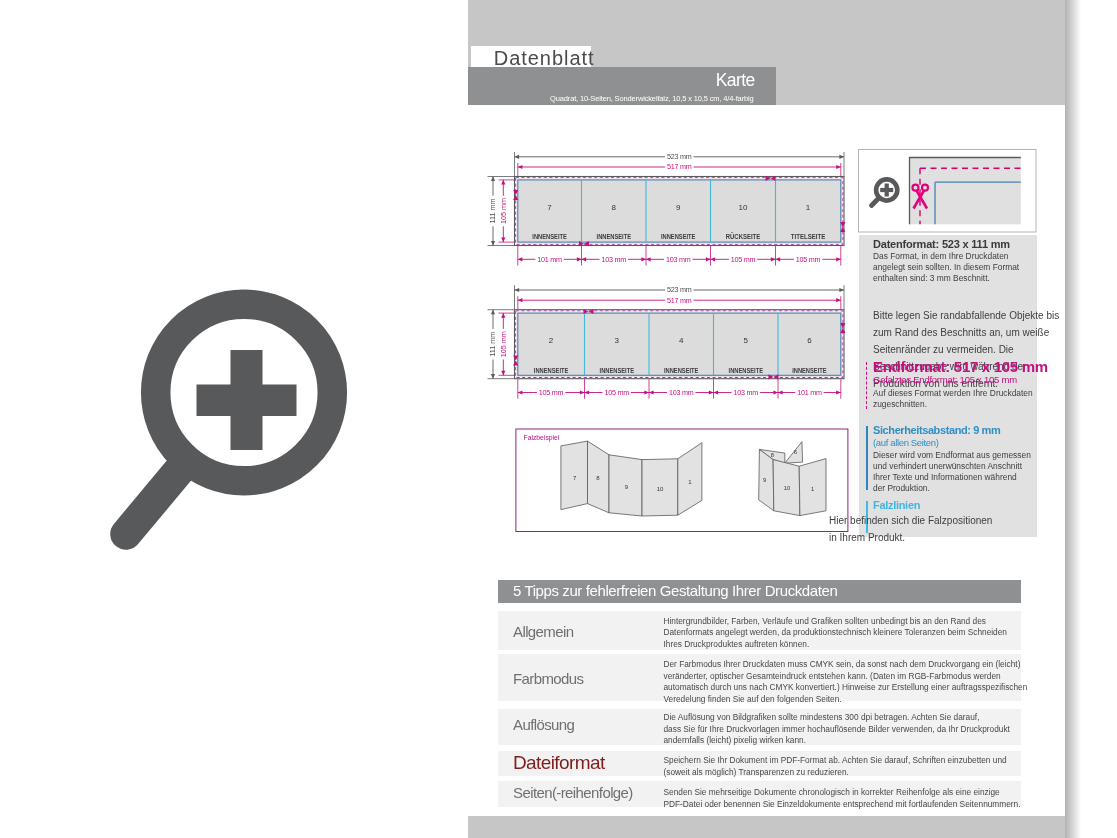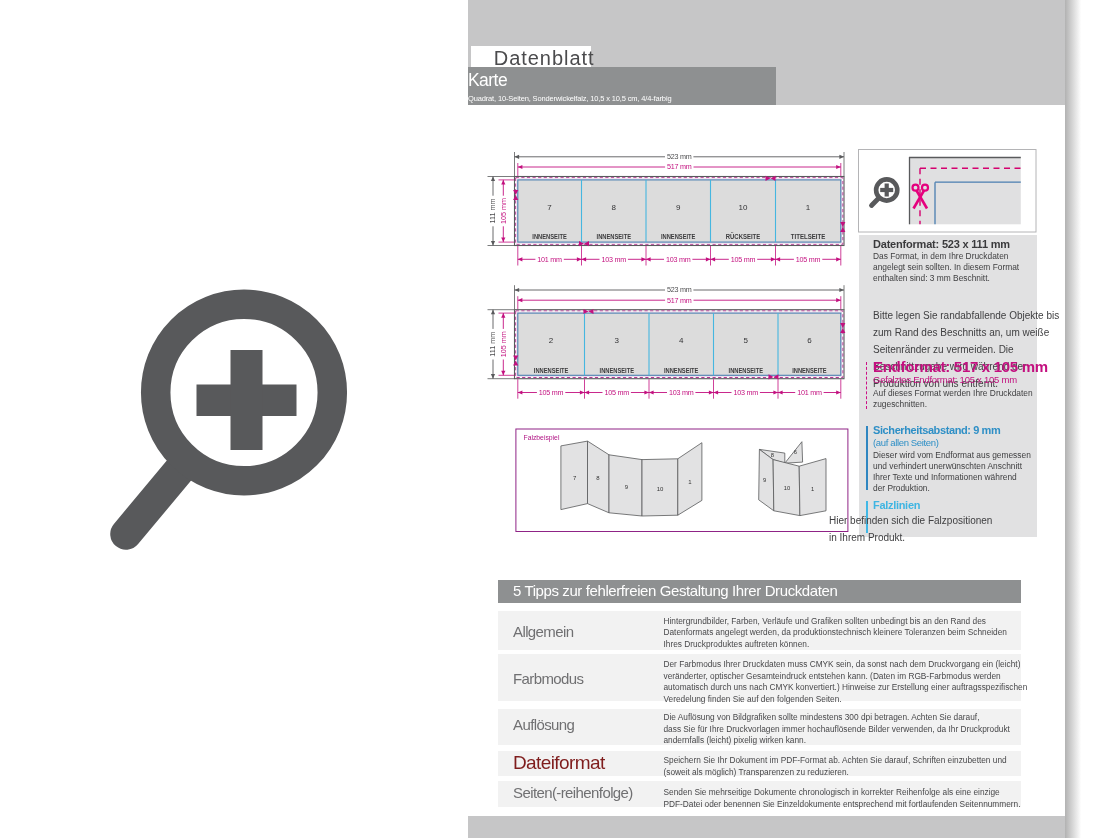--- a/index.html
+++ b/index.html
@@ -10,23 +10,23 @@
 
 <div class="abs" style="left:468px;top:815.6px;width:597px;height:22.4px;background:#c6c6c7"></div>
 
 <div class="abs" style="left:1065px;top:0;width:19px;height:838px;background:linear-gradient(to right,#b2b2b2,#ffffff 85%)"></div>
 
 <div class="abs" style="left:470.5px;top:45.8px;width:120.5px;height:21px;background:#fff"></div>
 <div class="abs" style="left:493.8px;top:50.4px;font-size:20px;line-height:16px;letter-spacing:0.95px;color:#4b4b4d">Datenblatt</div>
 
 <div class="abs" style="left:468px;top:66.8px;width:308px;height:38px;background:#8e9091"></div>
 
-<div class="abs" style="left:468px;top:71.6px;width:286.8px;font-size:17.5px;line-height:17.5px;letter-spacing:-0.55px;color:#fff">Karte</div>
-
-<div class="abs" style="left:468px;top:94.5px;width:285.5px;text-align:left;font-size:7.5px;line-height:7.5px;letter-spacing:-0.15px;color:#fff">Quadrat, 10-Seiten, Sonderwickelfalz, 10,5 x 10,5 cm, 4/4-farbig</div>
+<div class="abs" style="left:468px;top:71.6px;width:286.8px;text-align:right;font-size:17.5px;line-height:17.5px;letter-spacing:-0.55px;color:#fff">Karte</div>
+
+<div class="abs" style="left:468px;top:94.5px;width:285.5px;text-align:right;font-size:7.5px;line-height:7.5px;letter-spacing:-0.15px;color:#fff">Quadrat, 10-Seiten, Sonderwickelfalz, 10,5 x 10,5 cm, 4/4-farbig</div>
 
 <svg width="1117" height="838" viewBox="0 0 1117 838" style="position:absolute;left:0;top:0" font-family="Liberation Sans, sans-serif">
 
 <g fill="#58595b" stroke="none">
 <line x1="244" y1="392.5" x2="126" y2="534" stroke="#58595b" stroke-width="31.5" stroke-linecap="round"></line>
 <circle cx="244" cy="392.5" r="88.3" fill="#ffffff" stroke="#58595b" stroke-width="29.5"></circle>
 <rect x="196.5" y="384.5" width="100" height="31.5"></rect>
 <rect x="230.5" y="350" width="32" height="100"></rect>
 </g>
 

